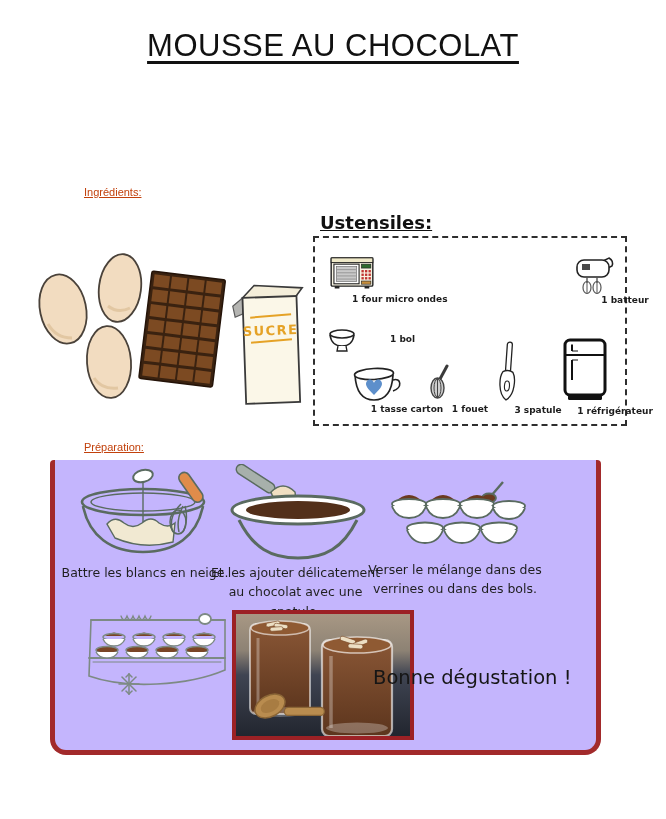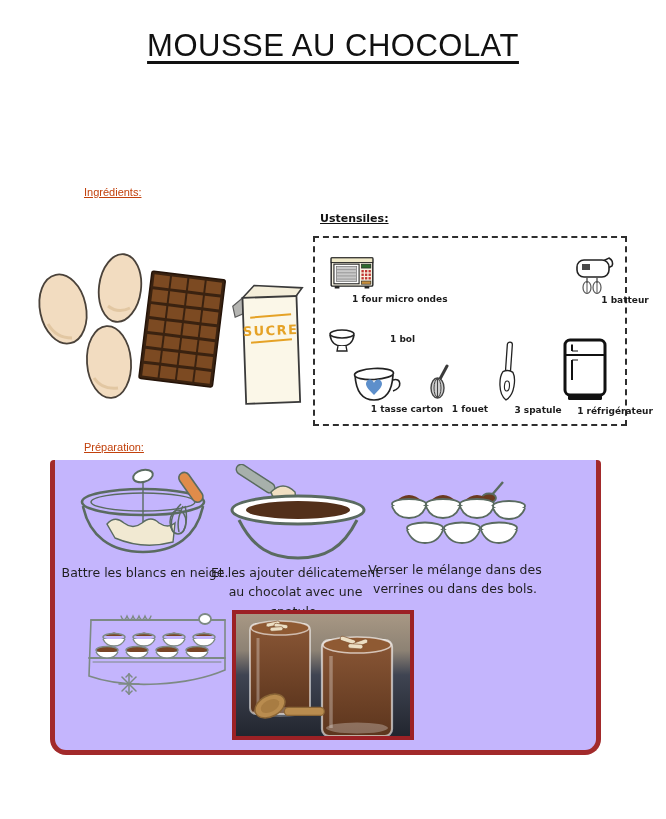--- a/index.html
+++ b/index.html
@@ -2,21 +2,21 @@
 <html><head>
 <meta charset="utf-8">
 <style>
   html,body{margin:0;padding:0;background:#fff;}
   .page{position:relative;width:666px;height:819px;background:#ffffff;overflow:hidden;
         font-family:"Liberation Sans",sans-serif;color:#1a1a1a;padding-left:40px;}
   .title{position:absolute;top:28px;left:0;width:666px;text-align:center;
          font-size:31px;letter-spacing:.5px;text-decoration:underline;
          text-underline-offset:5px;color:#111;}
   .sec-heading{position:absolute;font-size:11px;text-decoration:underline;color:#c2410c;}
-  .ust-heading{position:absolute;left:320px;top:212px;font-size:11px;font-weight:bold;
+  .ust-heading{position:absolute;left:320px;top:212px;font-size:18px;font-weight:bold;
                text-decoration:underline;color:#111;font-family:"DejaVu Sans",sans-serif;}
   .ust-box{position:absolute;left:313px;top:236px;width:314px;height:190px;
            border:2px dashed #2e2e2e;background:#fff;box-sizing:border-box;}
   .util-item{position:absolute;}
   .util-label{position:absolute;font-size:9px;font-weight:bold;color:#1c1c1c;
               text-align:center;white-space:nowrap;font-family:"DejaVu Sans",sans-serif;margin-left:30px;}
   .prep-frame{position:absolute;left:50px;top:460px;width:551px;height:295px;
               border:5px solid #a22a2b;border-top:none;border-radius:4px 4px 16px 16px;
               background:#c4b5fd;box-sizing:border-box;}
   .prep-frame .inner{position:absolute;left:0;top:0;width:541px;height:290px;}
@@ -347,17 +347,18 @@
             <ellipse cx="121" cy="114" rx="31" ry="5.5" fill="rgba(255,255,255,.28)"></ellipse>
           </g>
           <g transform="translate(34,92) rotate(-28)">
             <ellipse cx="0" cy="0" rx="16" ry="10.5" fill="#b98c4f" stroke="#8a6536" stroke-width="1.5"></ellipse>
             <ellipse cx="0" cy="0" rx="10" ry="6" fill="#a87c42"></ellipse>
             <rect x="12" y="8" width="40" height="8" rx="4" transform="rotate(28 12 8)" fill="#b98c4f" stroke="#8a6536" stroke-width="1.2"></rect>
           </g>
         </svg>
       </div>
 
+      <div class="bonne" style="left:318px;top:206px;width:185px;text-align:center;">Bonne dégustation !</div>
 
     </div>
   </div>
 
 </div>
 
 </body></html>

